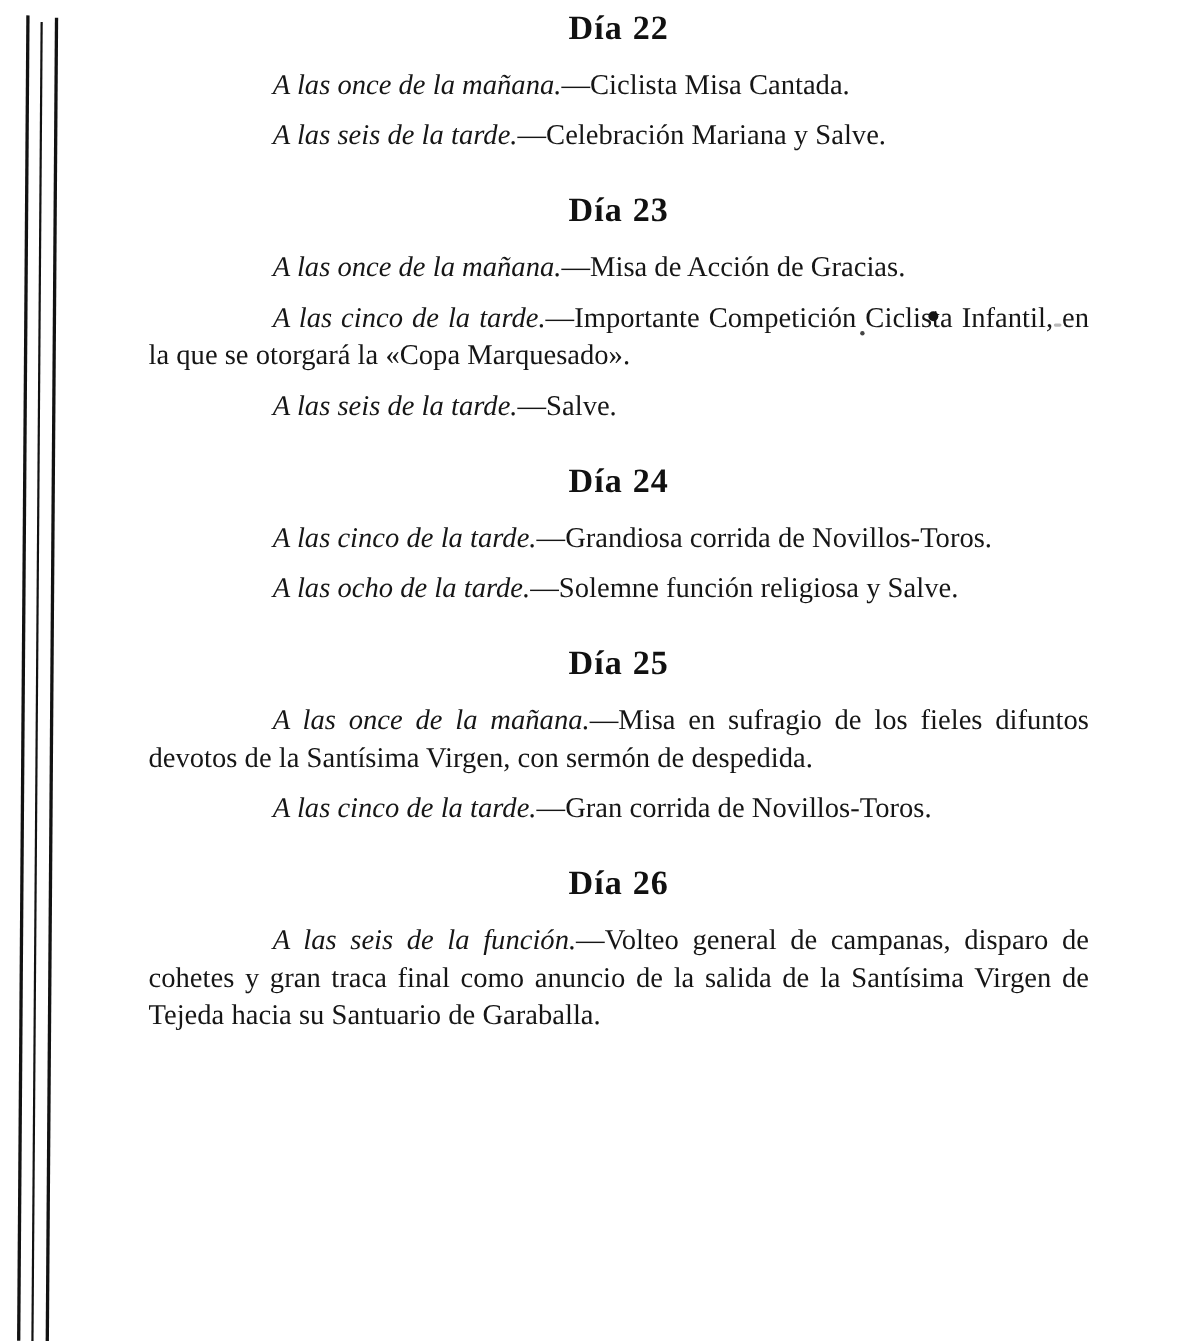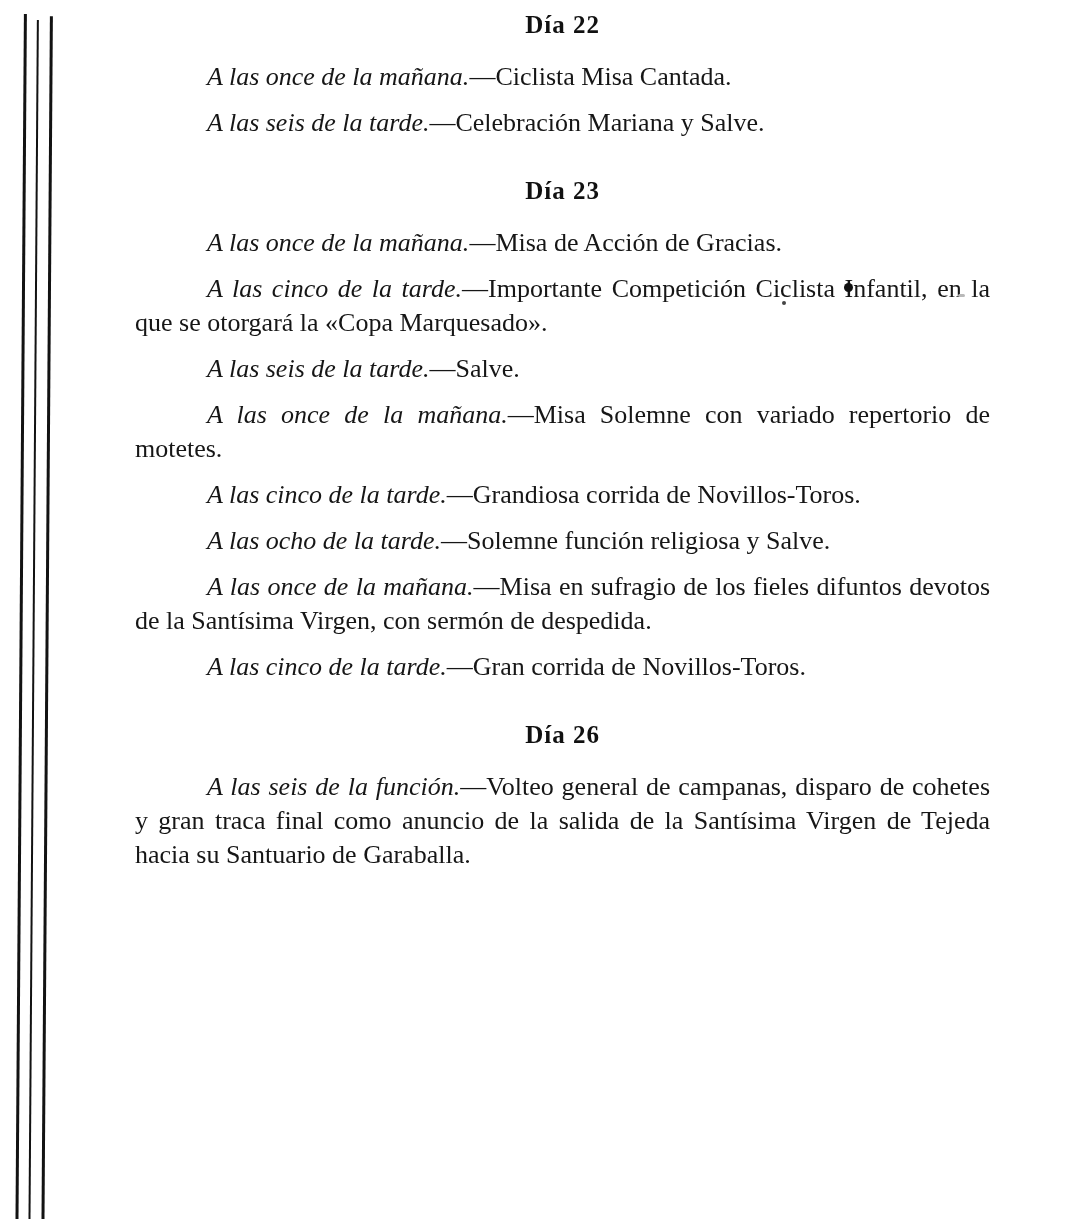--- a/index.html
+++ b/index.html
@@ -28,35 +28,35 @@
 
   .content {
     position: absolute;
     left: 135px;
     top: 0;
     width: 855px;
   }
   .day-heading {
     text-align: center;
     font-weight: bold;
-    font-size: 25px;
+    font-size: 31px;
     line-height: 42px;
     letter-spacing: 1px;
     margin: 30px 0 14px 0;
     color: #111111;
   }
   .section:first-child .day-heading { margin-top: 4px; }
   .entry {
     font-size: 26px;
     line-height: 34px;
     text-align: justify;
     text-indent: 72px;
     margin-top: 12px;
   }
-  .entry .time { font-style: italic; }
+  .entry .time { font-style: italic; margin-left: 41px; }
   .entry .sep, .entry .desc { font-style: normal; }
 
   
   .speck { position: absolute; background: #111; border-radius: 50%; }
   .speck.s1 { left: 844px; top: 283px; width: 9px; height: 9px; }
   .speck.s2 { left: 782px; top: 301px; width: 4px; height: 4px; background: #444; }
   .speck.s3 { left: 958px; top: 294px; width: 7px; height: 3px; background: #b9b9b9; border-radius: 2px; }
 </style>
 </head>
 <body>
@@ -78,26 +78,27 @@
     </div>
 
     <div class="section">
       <h2 class="day-heading">Día 23</h2>
       <p class="entry"><span class="time">A las once de la mañana.</span><span class="sep">—</span><span class="desc">Misa de Acción de Gracias.</span></p>
       <p class="entry"><span class="time">A las cinco de la tarde.</span><span class="sep">—</span><span class="desc">Importante Competición Ciclista Infantil, en la que se otorgará la «Copa Marquesado».</span></p>
       <p class="entry"><span class="time">A las seis de la tarde.</span><span class="sep">—</span><span class="desc">Salve.</span></p>
     </div>
 
     <div class="section">
-      <p class="entry"><span class="time">A las once de la mañana.</span><span class="sep">—</span><span class="desc">Misa Solemne con variado repertorio de motetes.</span></p>
+      <h2 class="day-heading">Día 24</h2>
       <p class="entry"><span class="time">A las cinco de la tarde.</span><span class="sep">—</span><span class="desc">Grandiosa corrida de Novillos-Toros.</span></p>
       <p class="entry"><span class="time">A las ocho de la tarde.</span><span class="sep">—</span><span class="desc">Solemne función religiosa y Salve.</span></p>
     </div>
 
     <div class="section">
+      <h2 class="day-heading">Día 25</h2>
       <p class="entry"><span class="time">A las once de la mañana.</span><span class="sep">—</span><span class="desc">Misa en sufragio de los fieles difuntos devotos de la Santísima Virgen, con sermón de despedida.</span></p>
       <p class="entry"><span class="time">A las cinco de la tarde.</span><span class="sep">—</span><span class="desc">Gran corrida de Novillos-Toros.</span></p>
     </div>
 
     <div class="section">
       <h2 class="day-heading">Día 26</h2>
       <p class="entry"><span class="time">A las seis de la función.</span><span class="sep">—</span><span class="desc">Volteo general de campanas, disparo de cohetes y gran traca final como anuncio de la salida de la Santísima Virgen de Tejeda hacia su Santuario de Garaballa.</span></p>
     </div>
 
   </div>

